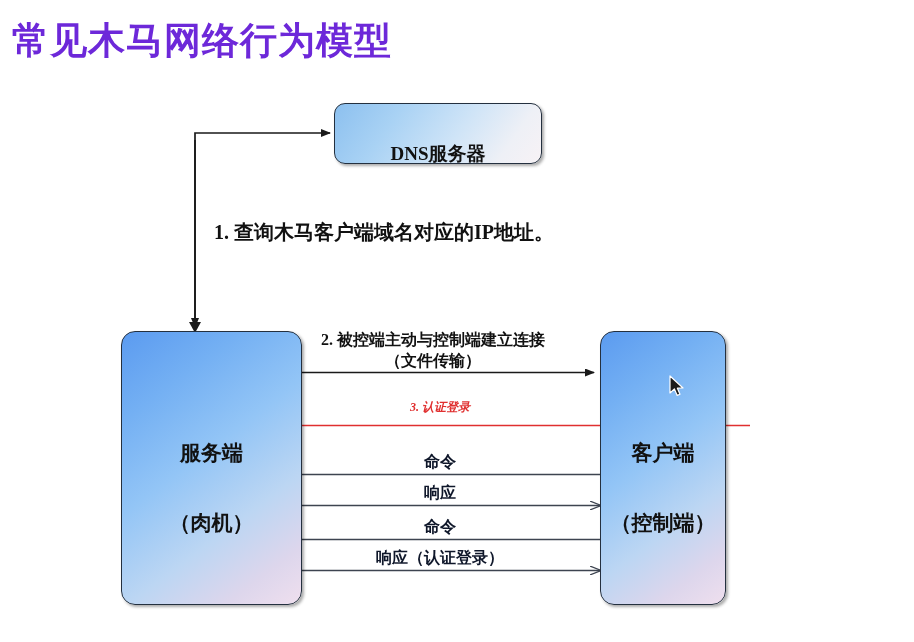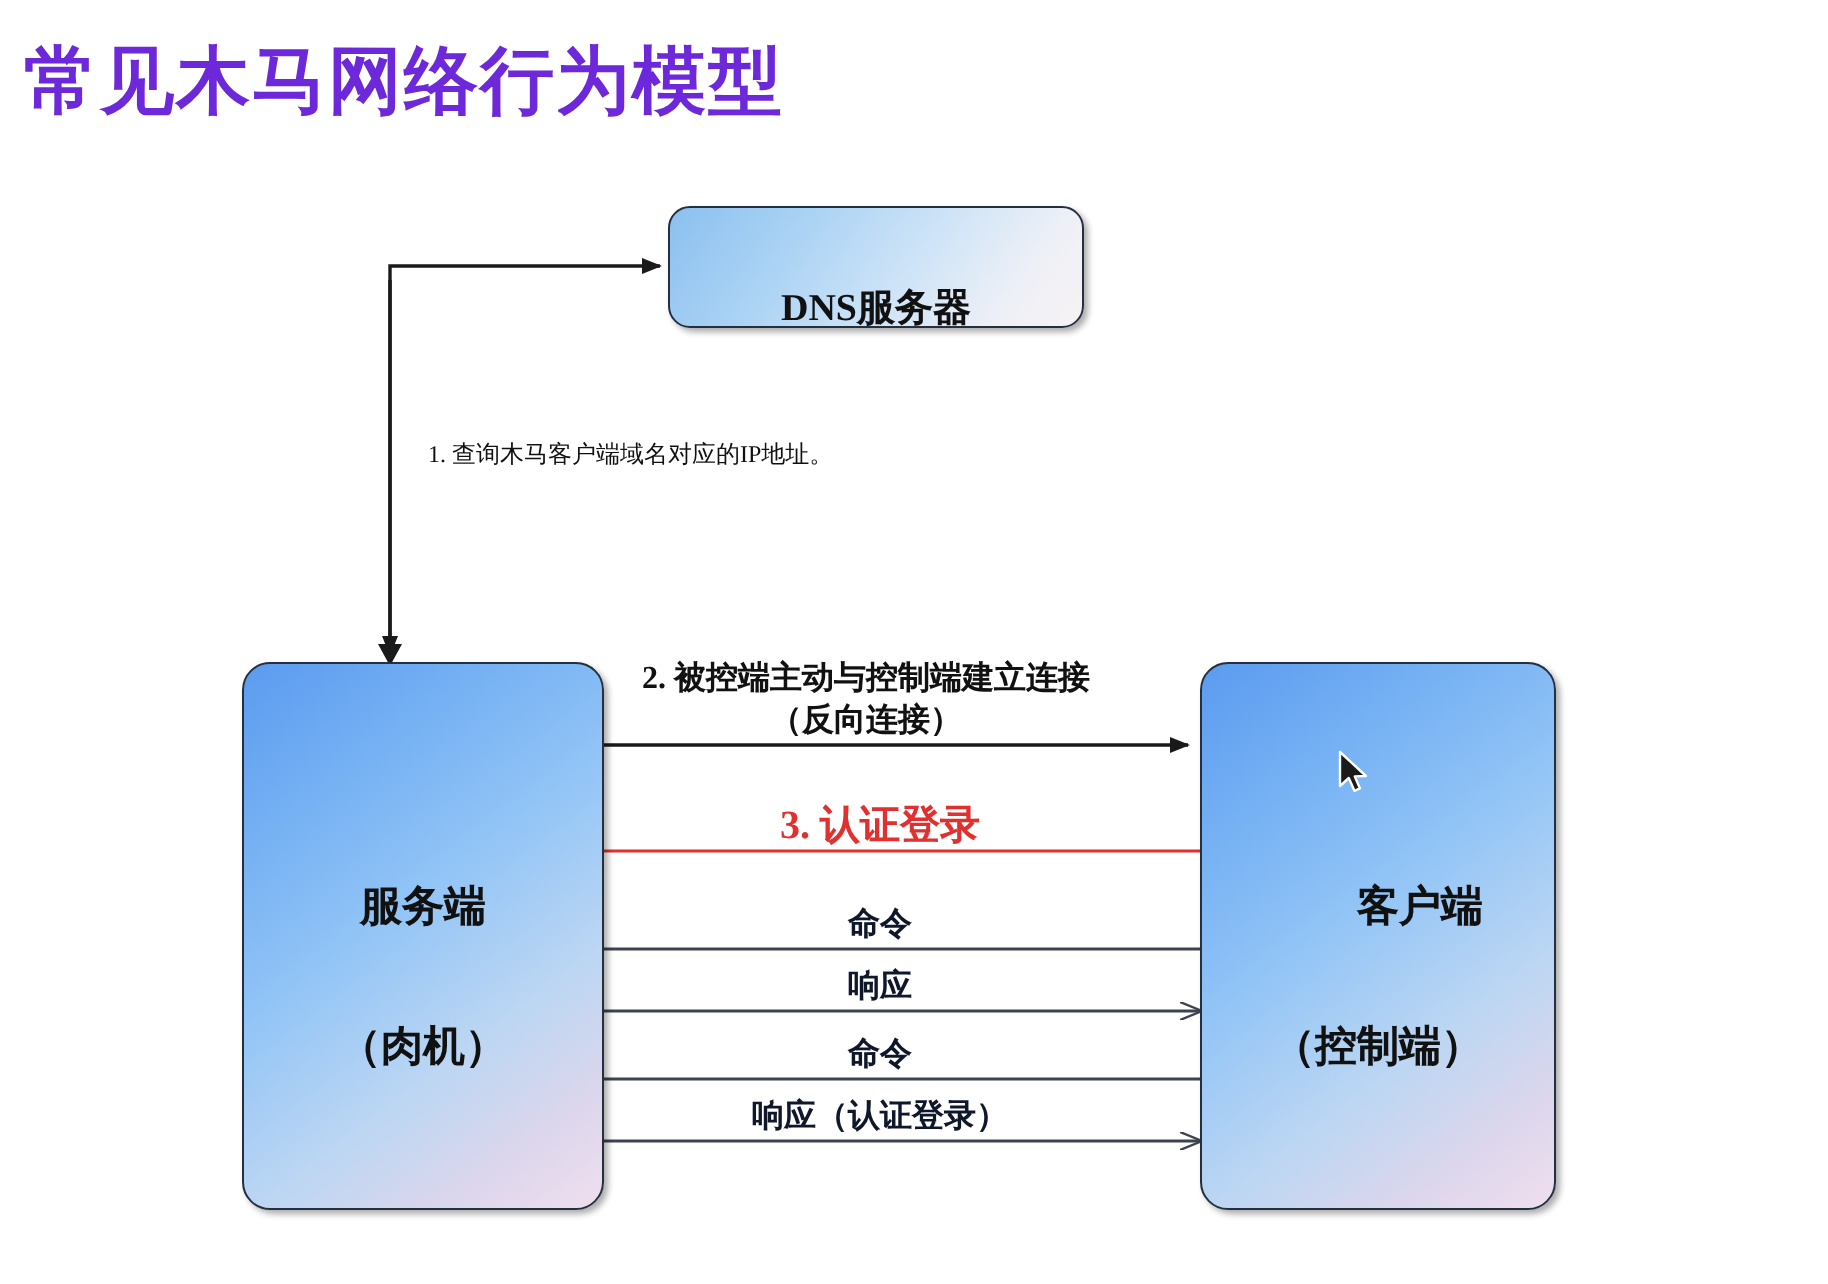--- a/index.html
+++ b/index.html
@@ -64,26 +64,25 @@
     top: 331px;
     width: 181px;
     height: 274px;
     background: linear-gradient(143deg,#5b9bf0 0%, #74b0f3 22%, #93c5f6 45%, #bcd6f3 68%, #ddd6ec 86%, #efdfee 100%);
     font-size: 21px;
     line-height: 1.38;
   }
   #node-client {
     left: 600px;
     top: 331px;
-    width: 178px;
+    width: 126px;
     height: 274px;
     background: linear-gradient(143deg,#5b9bf0 0%, #74b0f3 22%, #93c5f6 45%, #bcd6f3 68%, #ddd6ec 86%, #efdfee 100%);
     font-size: 21px;
     line-height: 1.38;
-    text-align: right;
   }
   .node-label-line { display: block; margin-top: 41px; }
 
   
   #connectors {
     position: absolute;
     left: 0; top: 0;
     width: 914px;
     height: 642px;
     pointer-events: none;
@@ -94,36 +93,37 @@
     position: absolute;
     font-family: "Liberation Serif", "DejaVu Serif", serif;
     font-weight: 700;
     color: #111111;
     white-space: nowrap;
     text-align: center;
   }
   #caption-step1 {
     left: 214px;
     top: 219px;
-    font-size: 12px;
-    font-weight: 400;
+    font-size: 20px;
+    font-weight: 700;
   }
   #caption-step2 {
     left: 288px;
     top: 329px;
     width: 290px;
     font-size: 16px;
     line-height: 1.32;
   }
   #caption-step3 {
     left: 360px;
     top: 399px;
     width: 160px;
-    font-size: 20px;
+    font-size: 12px;
     color: #e03030;
+    font-style: italic;
   }
   .msg-label {
     position: absolute;
     font-family: "Liberation Serif", "DejaVu Serif", serif;
     font-weight: 700;
     font-size: 16px;
     color: #0f172a;
     text-align: center;
     white-space: nowrap;
   }
@@ -210,21 +210,21 @@
     <div>
       <span class="node-label-line">客户端</span>
       <span class="node-label-line">（控制端）</span>
     </div>
   </div>
 
   <div id="caption-step1" class="caption">1.  查询木马客户端域名对应的IP地址。</div>
 
   <div id="caption-step2" class="caption">
     <div>2.  被控端主动与控制端建立连接</div>
-    <div>（反向连接）</div>
+    <div>（文件传输）</div>
   </div>
 
   <div id="caption-step3" class="caption">3.  认证登录</div>
 
   <div id="label-cmd1" class="msg-label">命令</div>
   <div id="label-resp1" class="msg-label">响应</div>
   <div id="label-cmd2" class="msg-label">命令</div>
   <div id="label-resp2" class="msg-label">响应（认证登录）</div>
 
   <svg id="mouse-cursor" viewBox="0 0 18 24" width="18" height="24">

